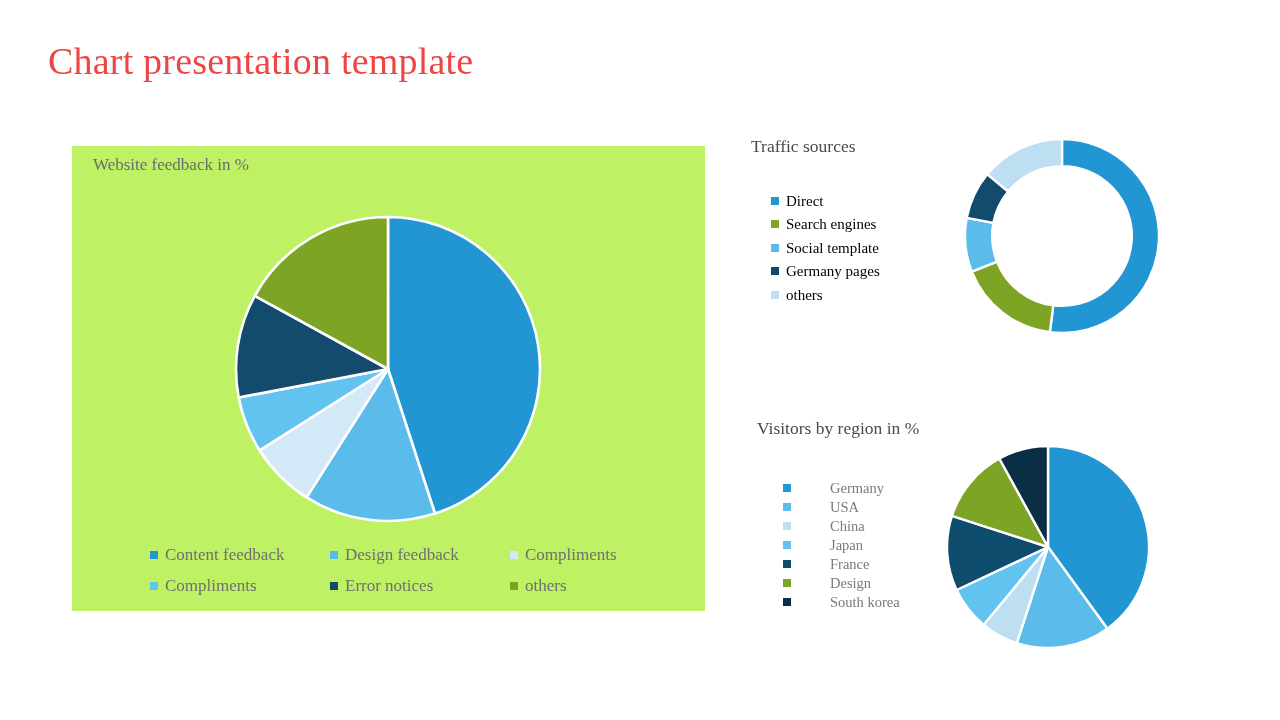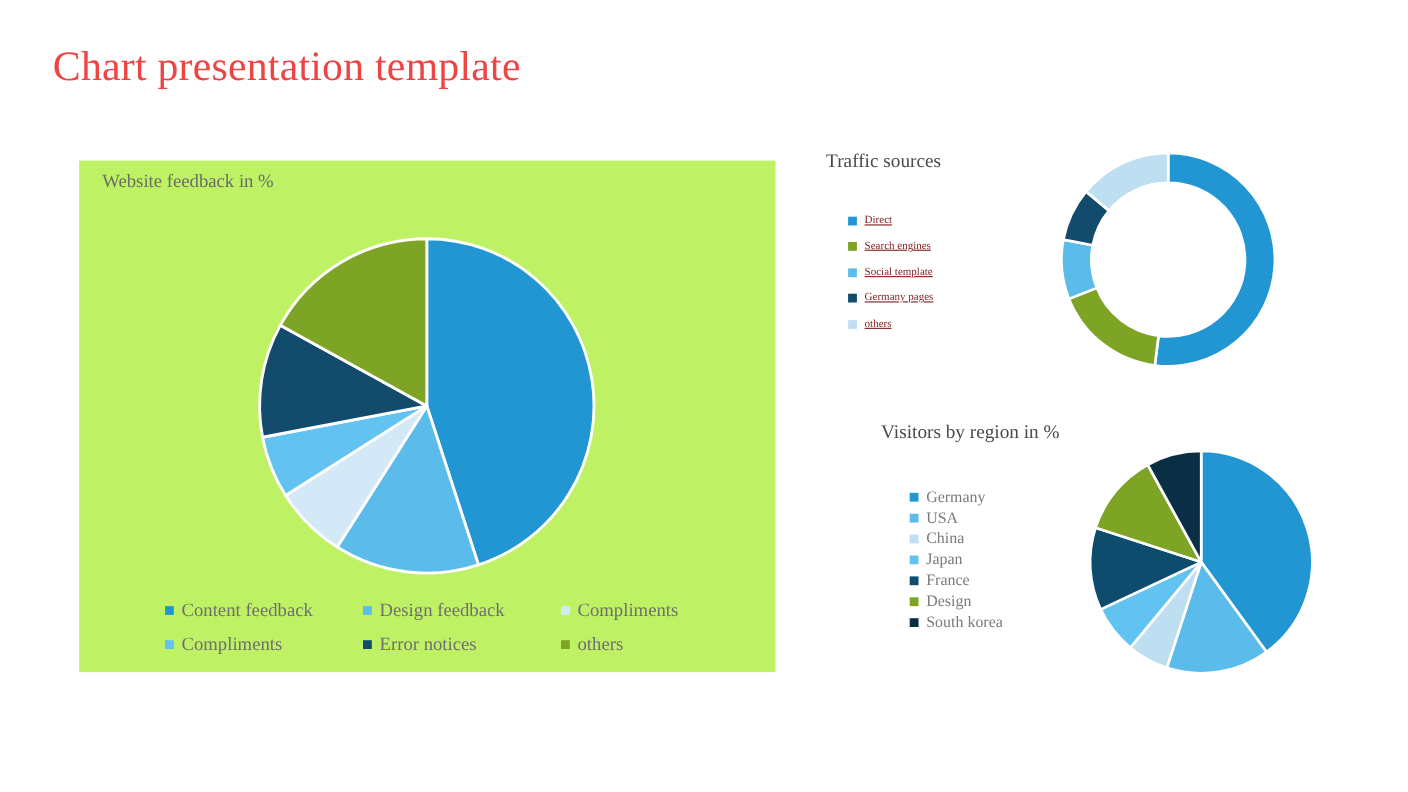--- a/index.html
+++ b/index.html
@@ -107,53 +107,52 @@
     font-size: 17.5px;
     color: #4a4a4a;
     white-space: nowrap;
   }
   #traffic-legend {
     position: absolute;
     left: 20px;
     top: 53px;
   }
   #traffic-legend .legend-item { height: 23.5px; }
-  #traffic-legend .legend-label { font-size: 10px; color: #7f1d1d; text-decoration: underline; }
+  #traffic-legend .legend-label { font-size: 15px; color: #000000; }
   #donut-wrap {
     position: absolute;
     left: 211px;
     top: 0px;
     width: 200px;
     height: 200px;
   }
 
   
   #visitors-block {
     position: absolute;
     left: 757px;
-    top: 382px;
+    top: 418px;
     width: 470px;
     height: 240px;
-    margin-left: 44px;
   }
   #visitors-title {
     position: absolute;
     left: 0;
     top: 0;
     font-family: "Liberation Serif", serif;
     font-size: 17.5px;
     color: #4a4a4a;
     white-space: nowrap;
   }
   #visitors-legend {
     position: absolute;
     left: 26px;
     top: 60px;
   }
-  #visitors-legend .legend-item { height: 19px; }
+  #visitors-legend .legend-item { height: 19px; gap: 32px; }
   #visitors-legend .legend-label { font-size: 14.5px; color: #7a7a7a; }
   #visitors-pie-wrap {
     position: absolute;
     left: 186px;
     top: 24px;
     width: 210px;
     height: 210px;
   }
 </style>
 </head>

